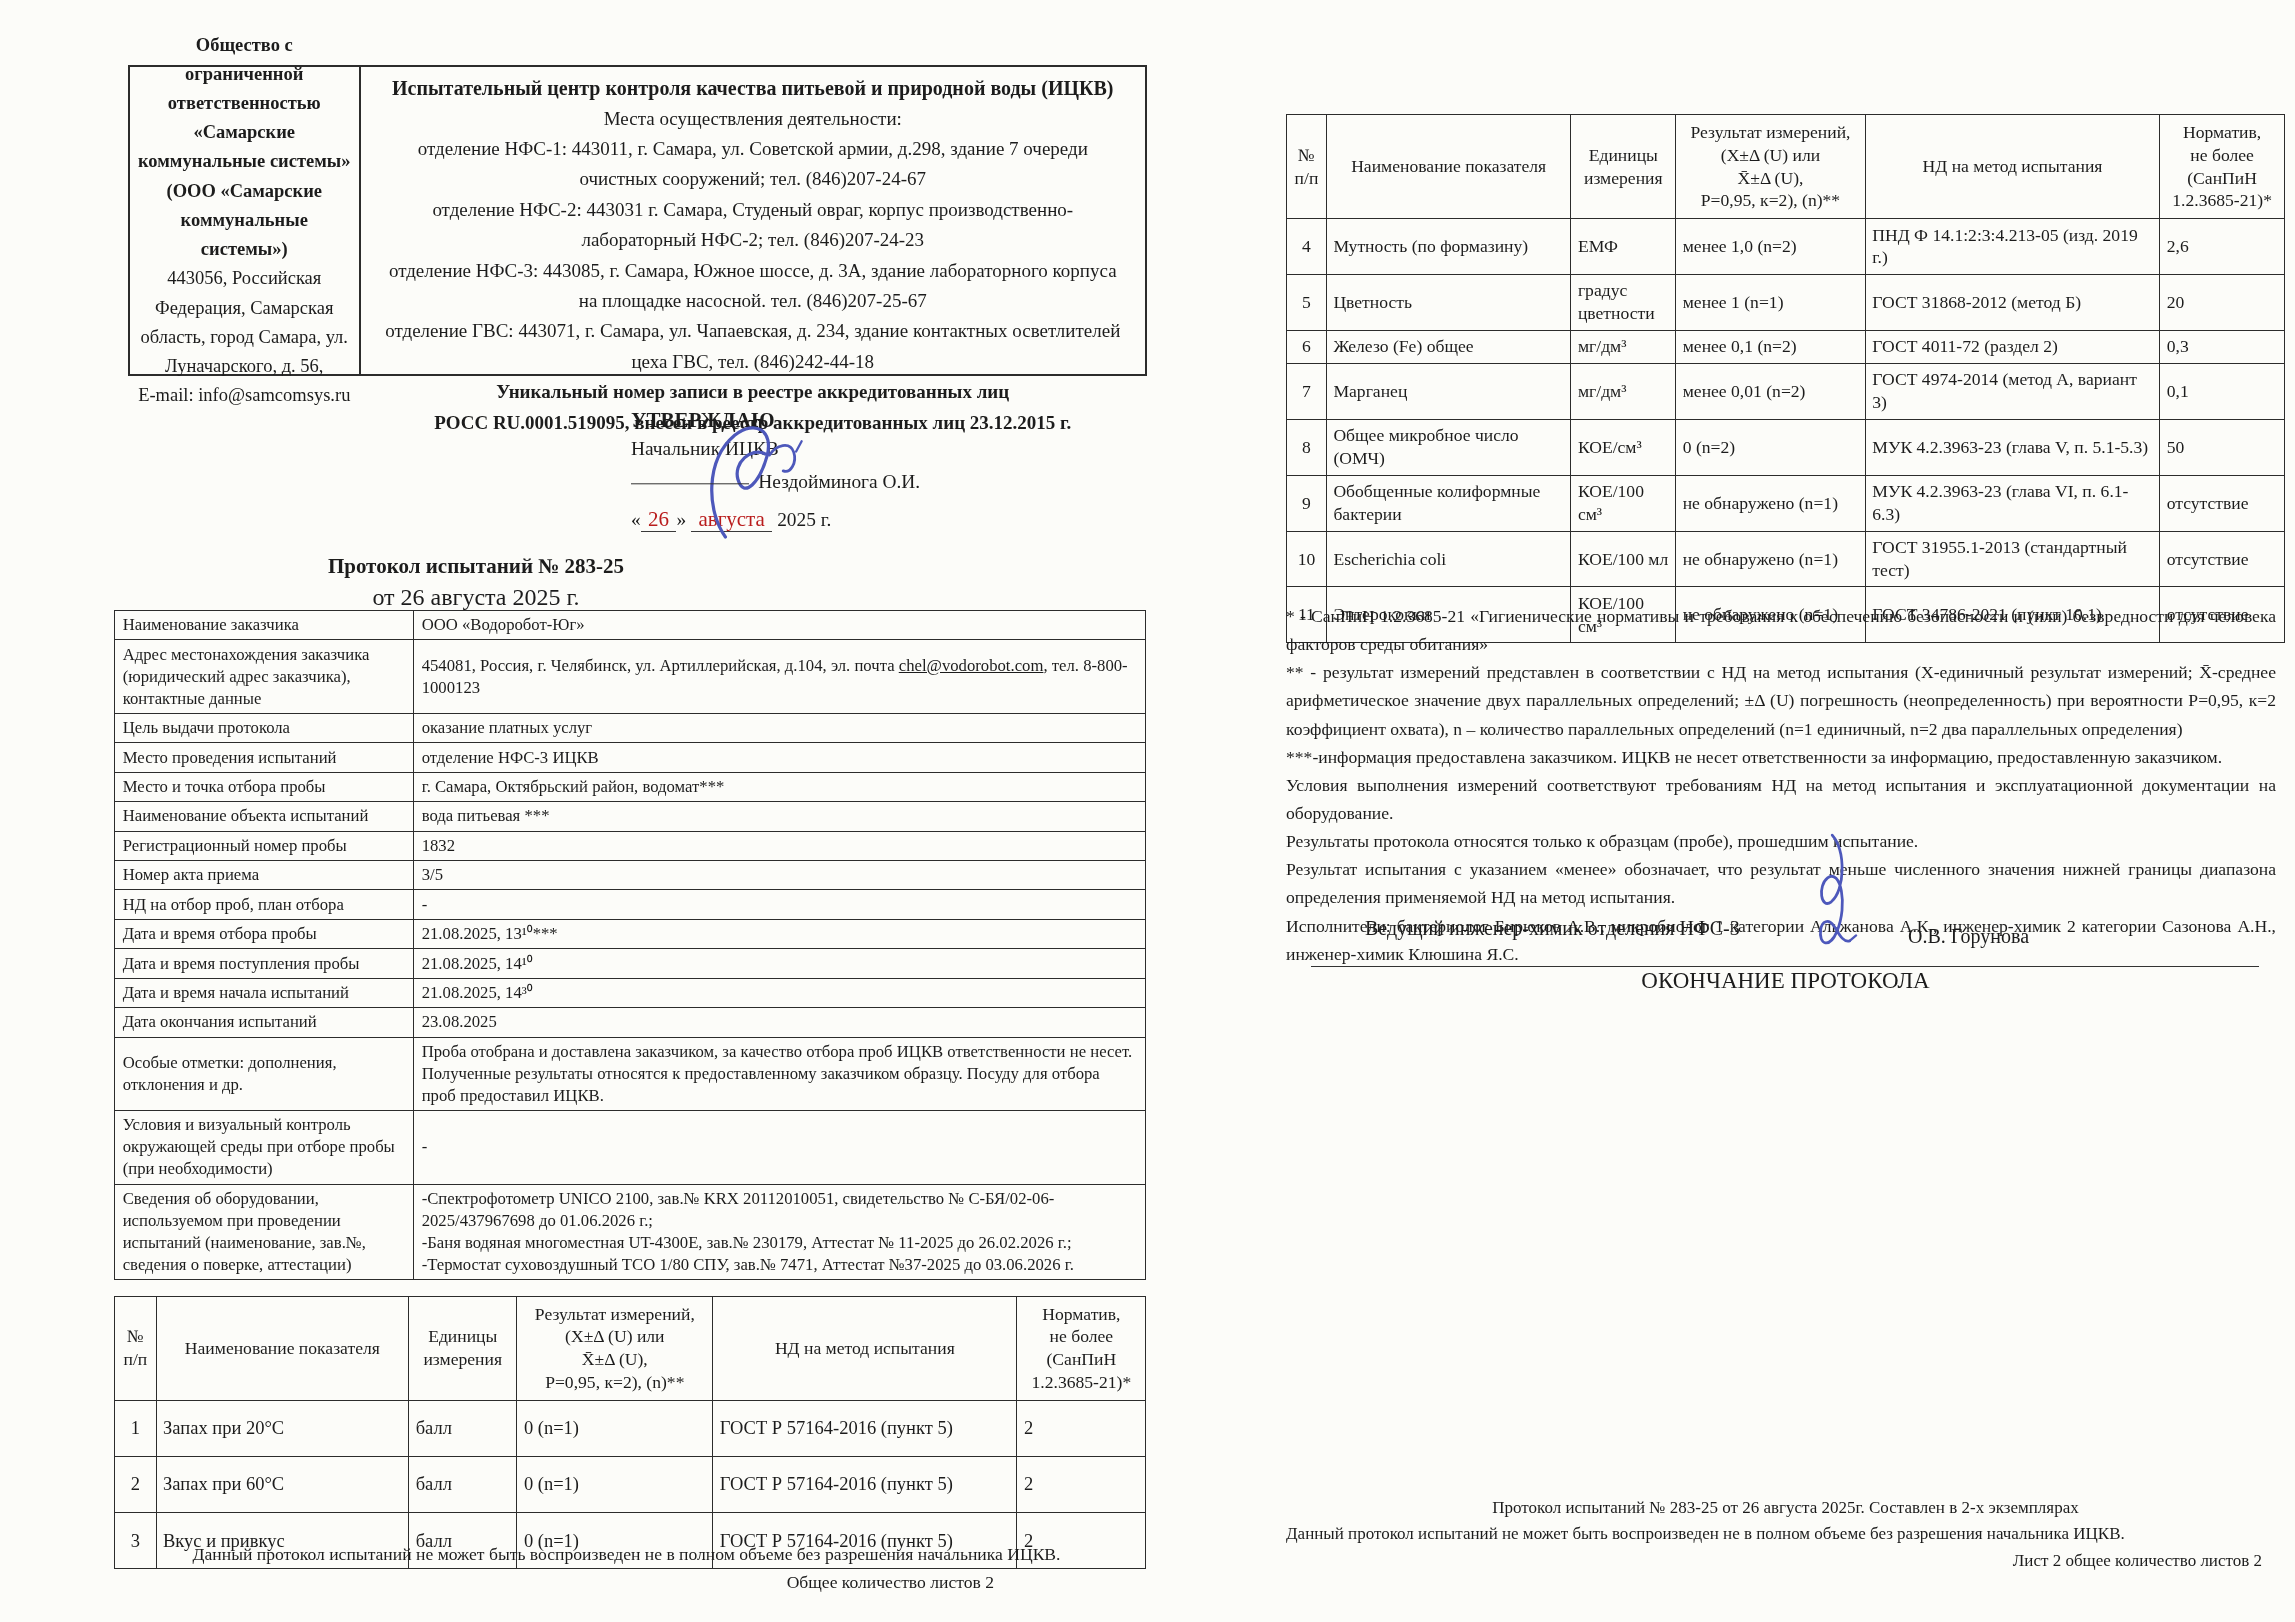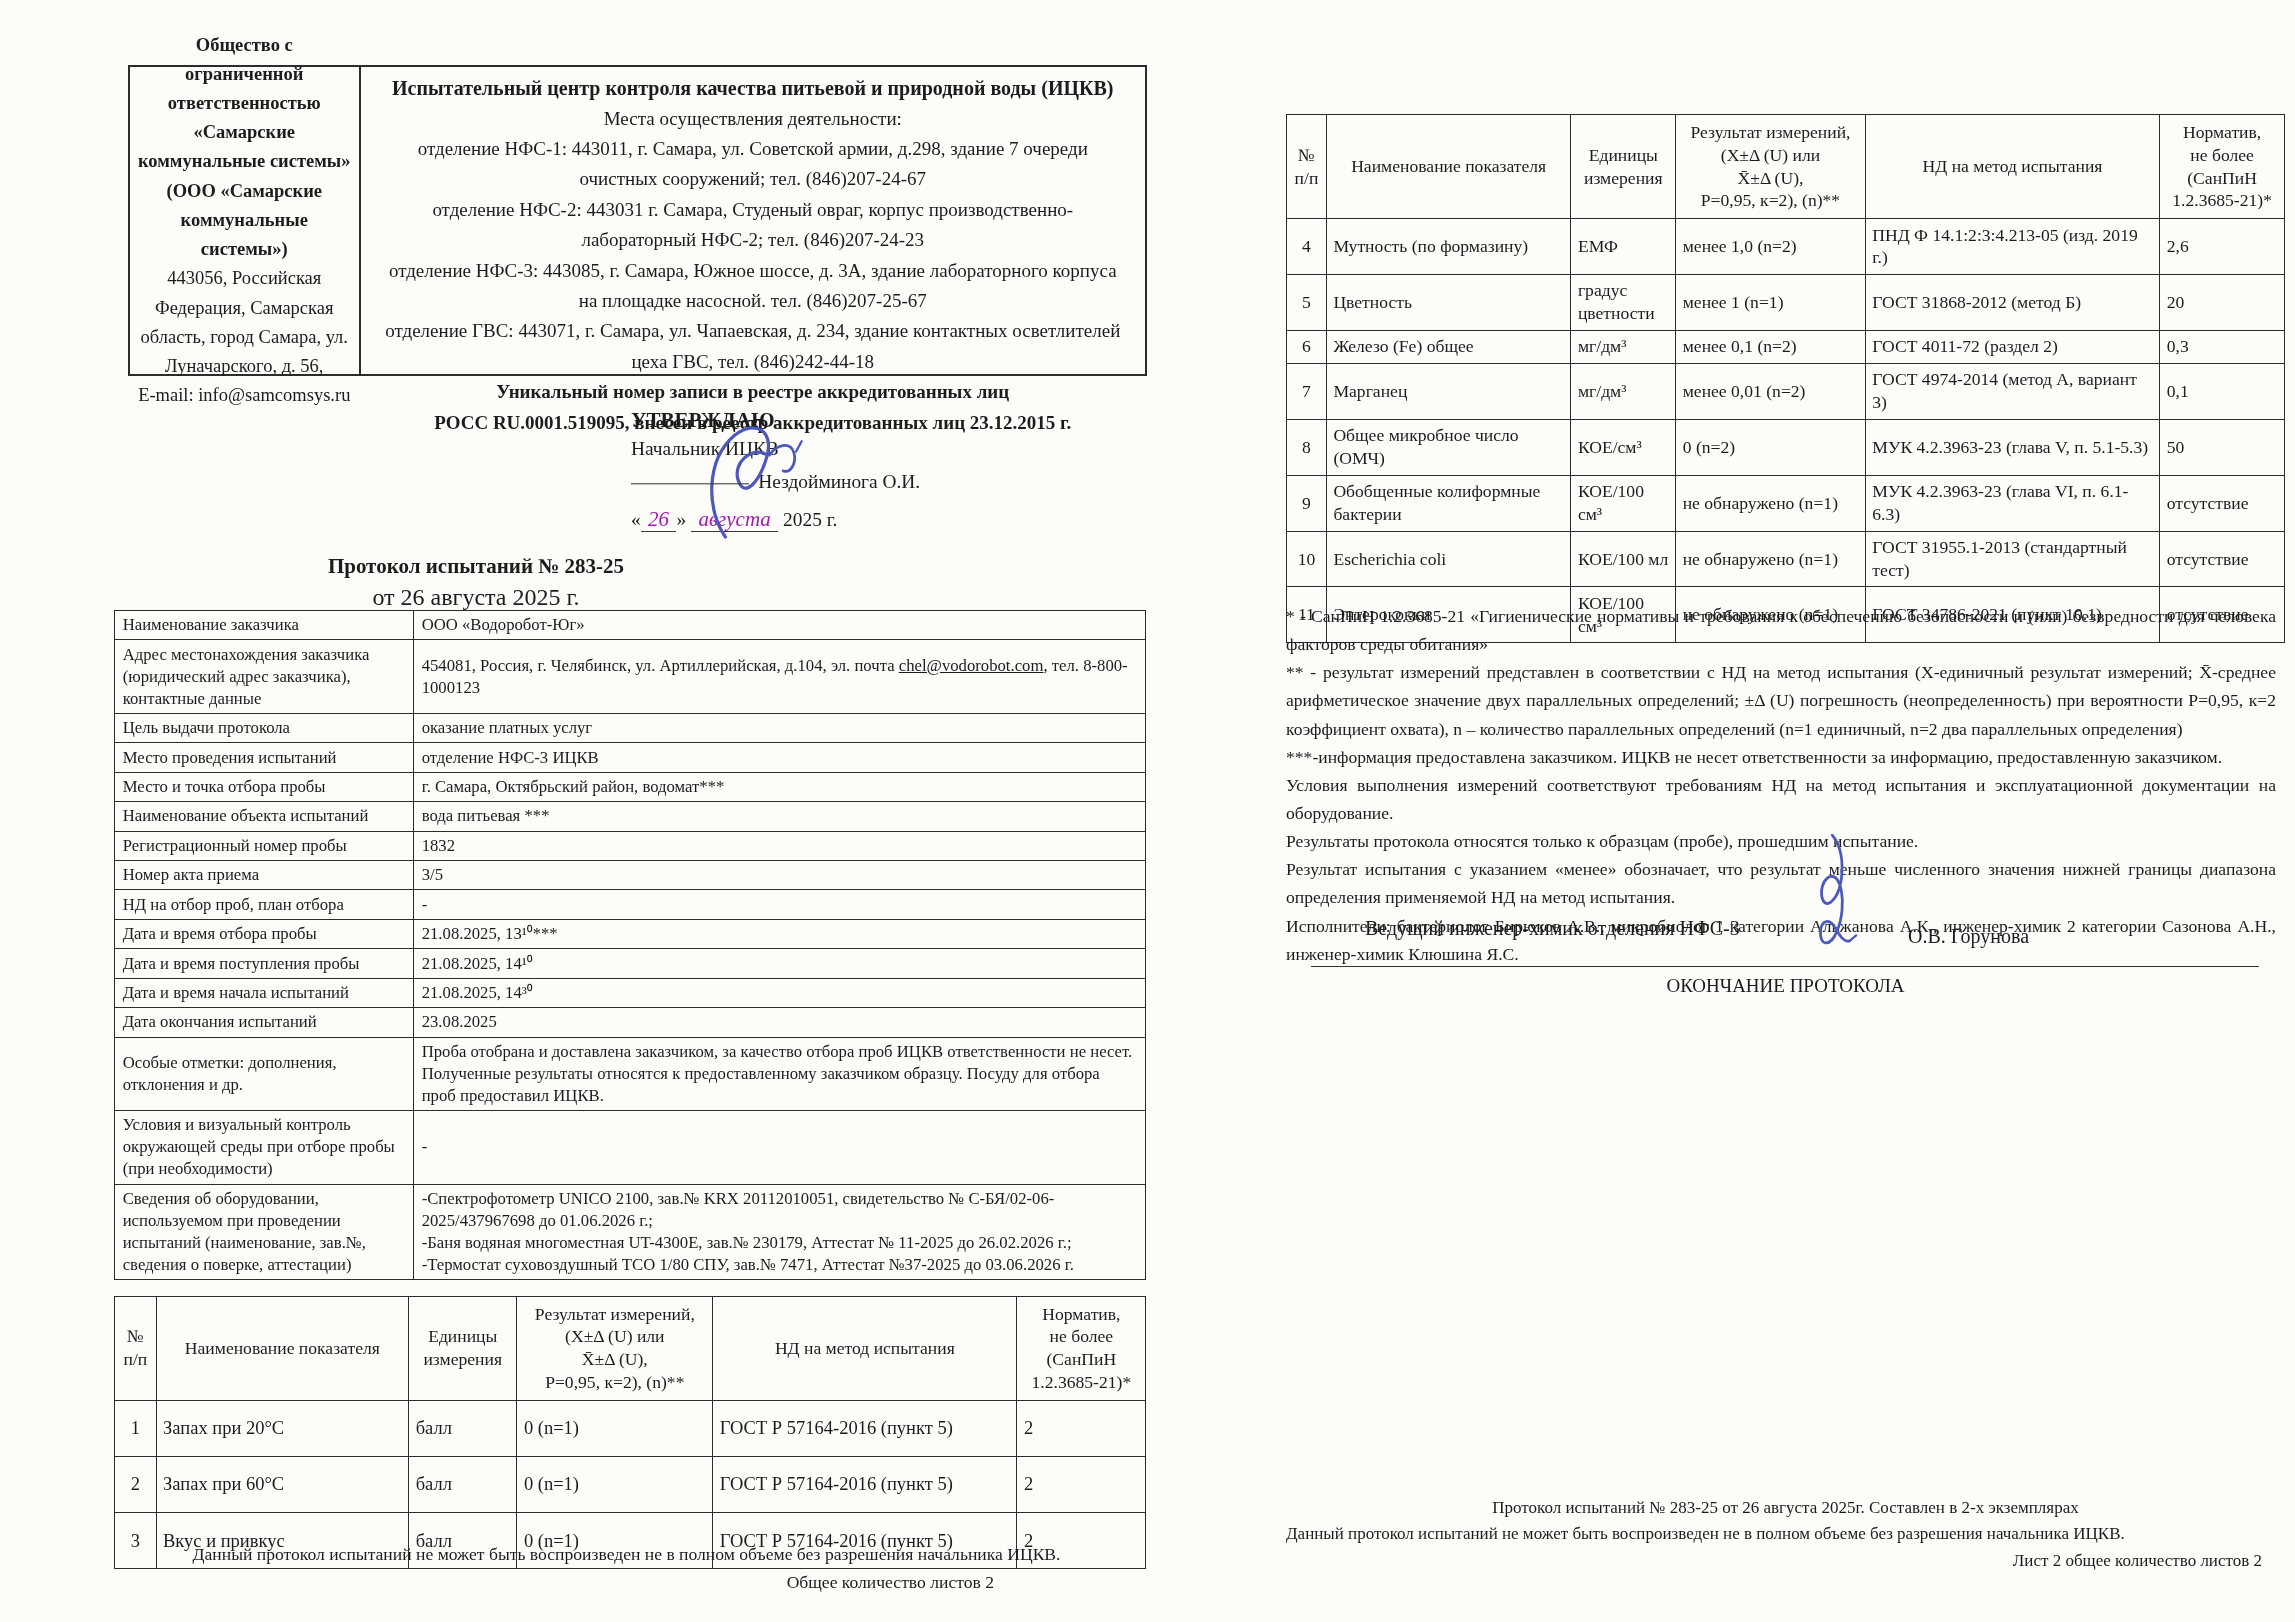--- a/index.html
+++ b/index.html
@@ -23,21 +23,21 @@
 
   
   .approve{position:absolute;left:525px;top:340px;width:421px;
            font-size:19.4px;line-height:1.45;}
   .approve-heading{font-weight:bold;font-size:21px;}
   .sig-row{margin-top:4.6px;white-space:nowrap;}
   .sig-line{display:inline-block;width:118px;border-bottom:1.9px solid #333;margin-right:9.3px;
             transform:translateY(-3.7px);}
   .approve-ink{position:absolute;left:69px;top:14px;}
   .date-row{margin-top:7.4px;}
-  .hand{font-style:italic;color:#a21caf;font-size:21px;}
+  .hand{color:#b91c1c;font-size:21px;}
   .hand-underline{border-bottom:1.4px solid #3a3a3a;padding:0 7.4px;}
 
   
   .title-block{position:absolute;left:0;top:489px;width:740px;text-align:center;}
   .title1{font-weight:bold;font-size:21px;}
   .title2{font-size:24px;margin-top:4.6px;}
 
   
   .info-table{position:absolute;left:8.3px;top:545px;width:1032px;border-collapse:collapse;
               font-size:16.7px;line-height:1.32;}
@@ -62,21 +62,21 @@
 
   
   .footnotes{position:absolute;left:0;top:496px;width:990px;font-size:17.6px;line-height:1.6;
              text-align:justify;}
   .footnotes p{margin:0;}
   .sig-block{position:absolute;left:0;top:786px;width:999px;height:139px;font-size:20px;}
   .sig-role{position:absolute;left:79px;top:25.4px;}
   .sig-name{position:absolute;left:622px;top:33px;}
   .exec-ink{position:absolute;left:514px;top:-62px;}
   .sig-rule{position:absolute;left:25.4px;top:74px;width:948px;border-top:1.9px solid #333;}
-  .ending{position:absolute;left:0;top:83px;width:999px;text-align:center;font-size:19px;}
+  .ending{position:absolute;left:0;top:76px;width:999px;text-align:center;font-size:23px;}
   .p2-footer{position:absolute;left:0;top:1389px;width:999px;font-size:17px;line-height:1.55;}
   .p2-footer .l1{text-align:center;}
   .p2-footer .l2{text-align:left;}
   .p2-footer .l3{text-align:right;padding-right:23px;}
 </style>
 </head>
 <body>
 
 <div class="canvas">
 

